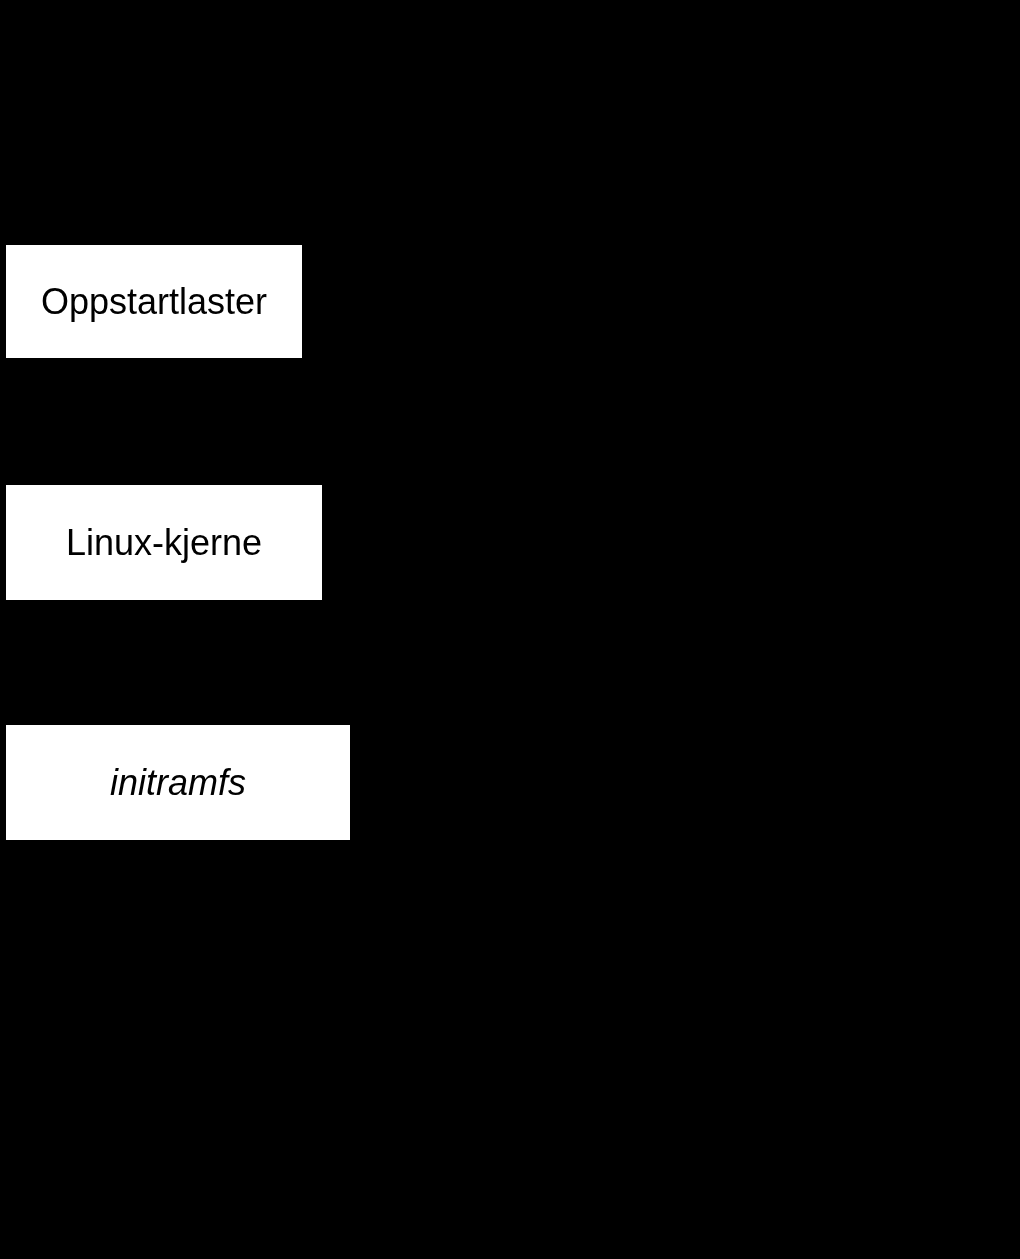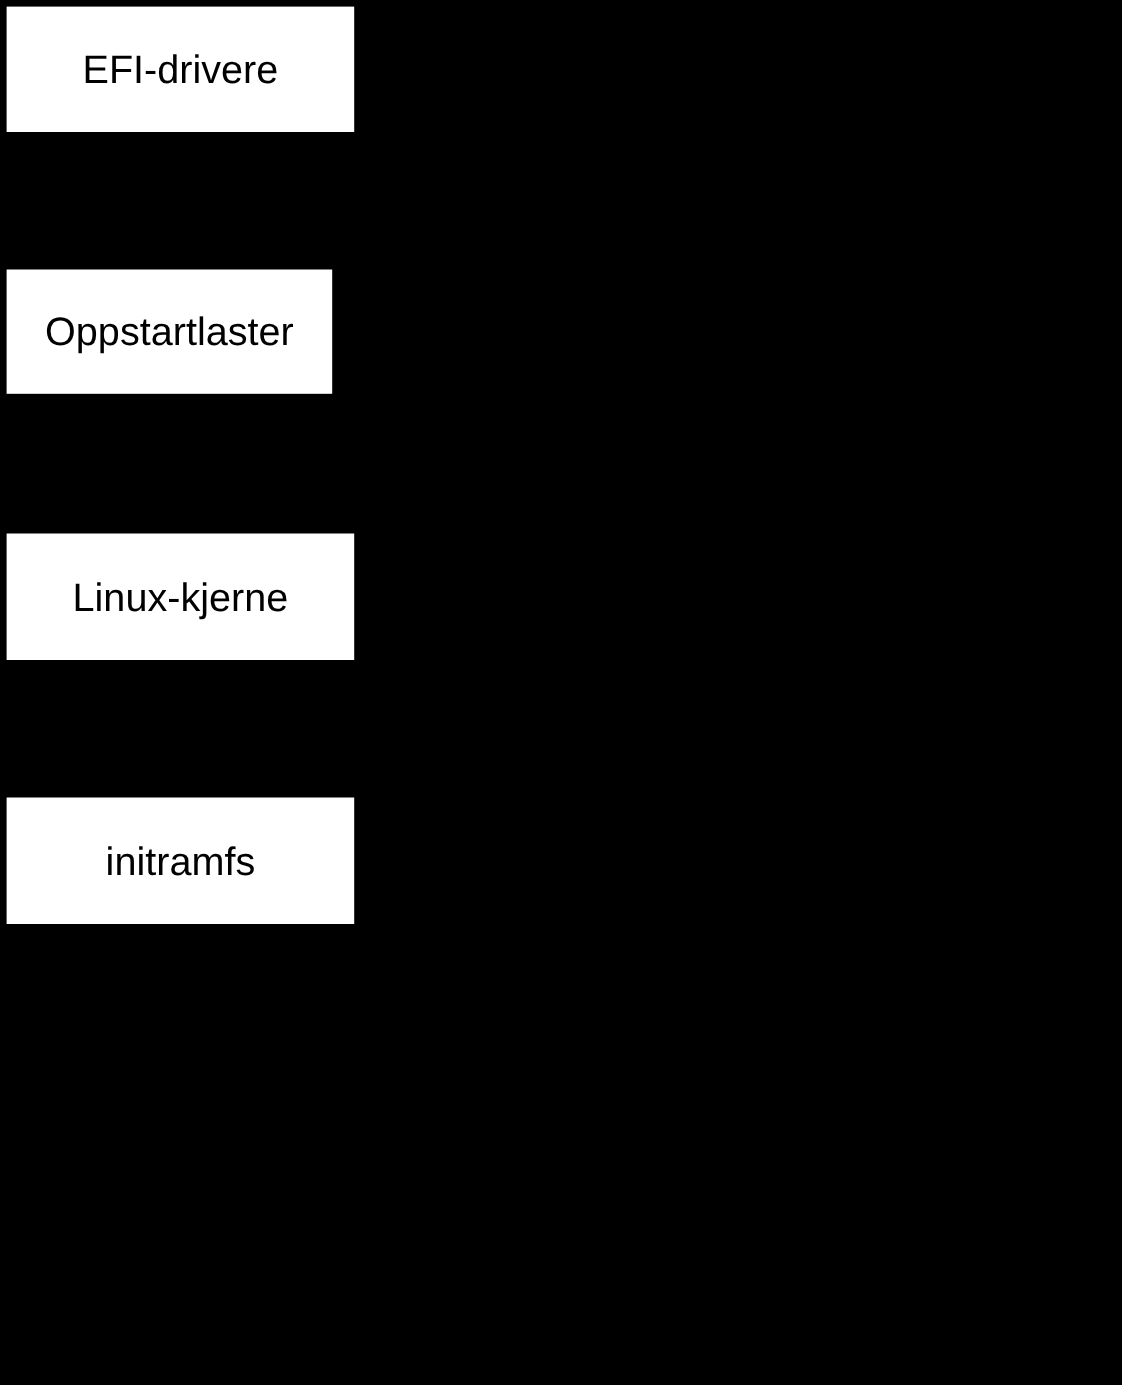--- a/index.html
+++ b/index.html
@@ -32,31 +32,28 @@
     line-height: 1;
     font-weight: 400;
     letter-spacing: 0px;
     text-align: center;
     white-space: nowrap;
   }
   
   .box-1 { left: 6px;  top: 6px;    width: 316px; height: 114px; }
   .box-2 { left: 6px;  top: 245px;  width: 296px; height: 113px; }
   .box-3 { left: 6px;  top: 485px;  width: 316px; height: 115px; align-items: center; }
-  .box-4 { left: 6px;  top: 725px;  width: 316px; height: 115px; }
+  .box-4 { left: 6px;  top: 725px;  width: 344px; height: 115px; font-style: italic; }
   .box-5 { left: 6px;  top: 965px;  width: 316px; height: 116px; }
 </style>
 </head>
 <body>
 
 <div id="canvas">
 
-  <div class="stage-box box-1">
-    <span class="stage-label">EFI-drivere</span>
-  </div>
 
   <div class="stage-box box-2">
     <span class="stage-label">Oppstartlaster</span>
   </div>
 
   <div class="stage-box box-3">
     <span class="stage-label">Linux-kjerne</span>
   </div>
 
   <div class="stage-box box-4">

